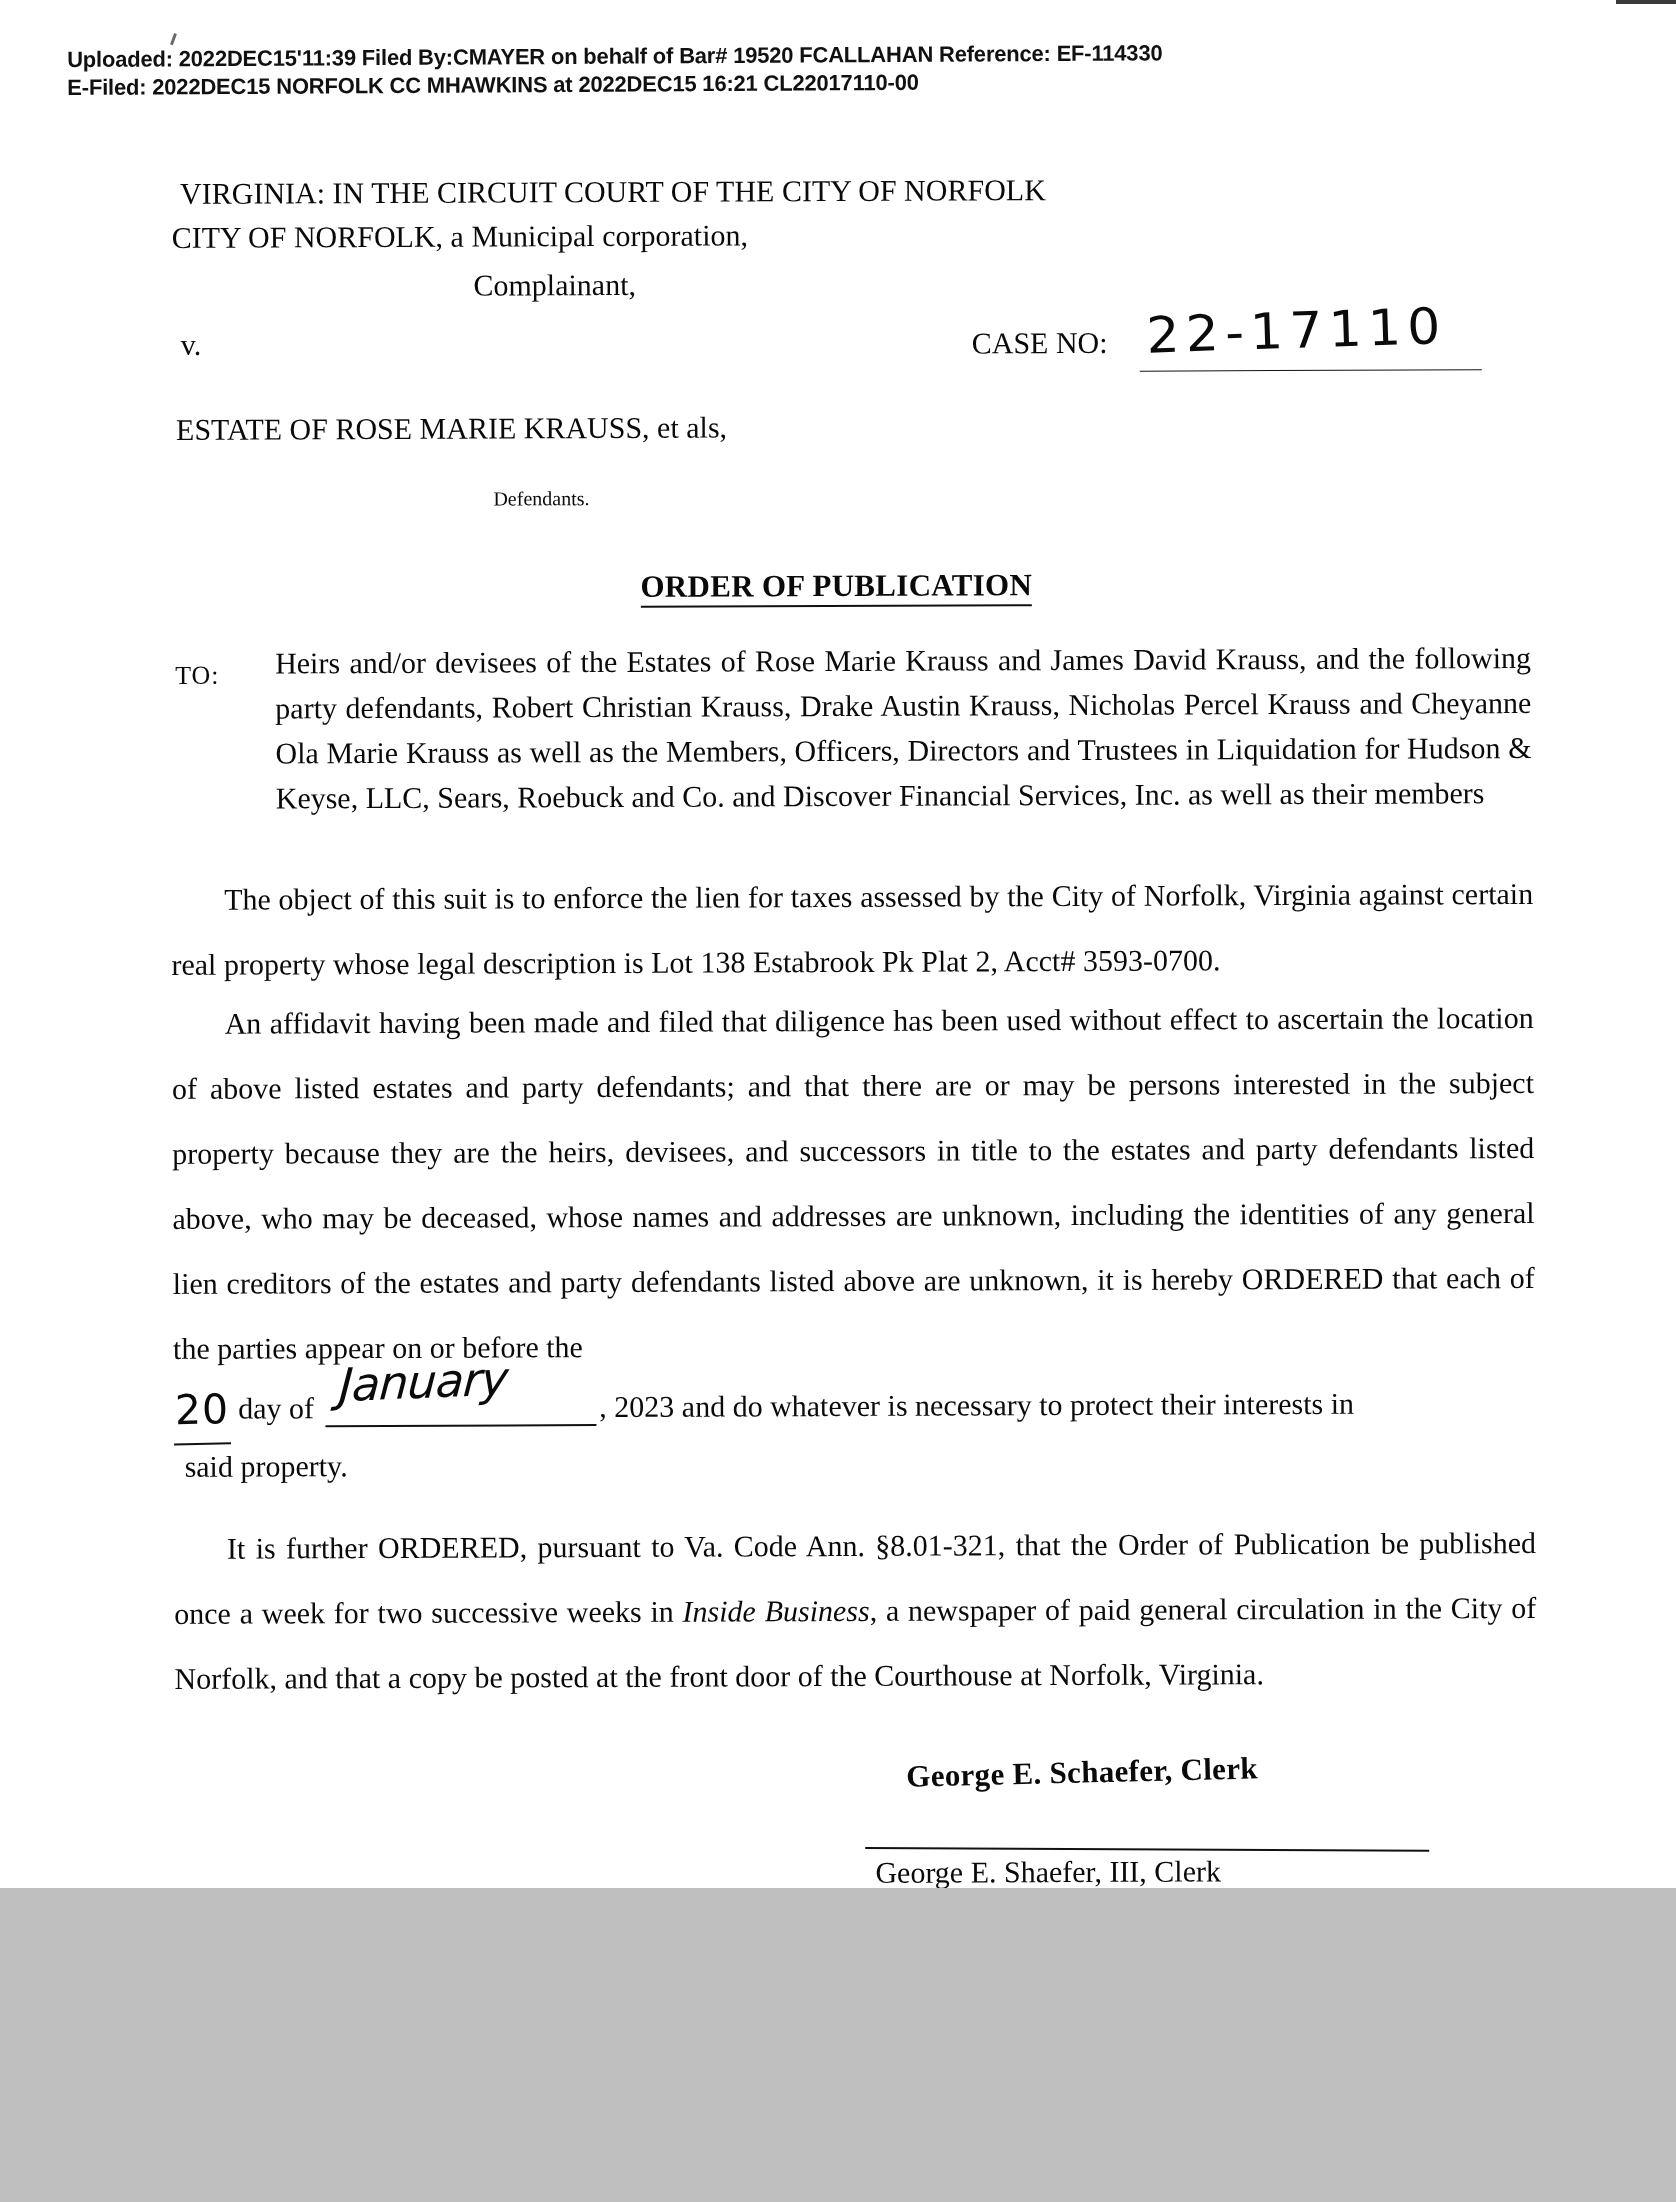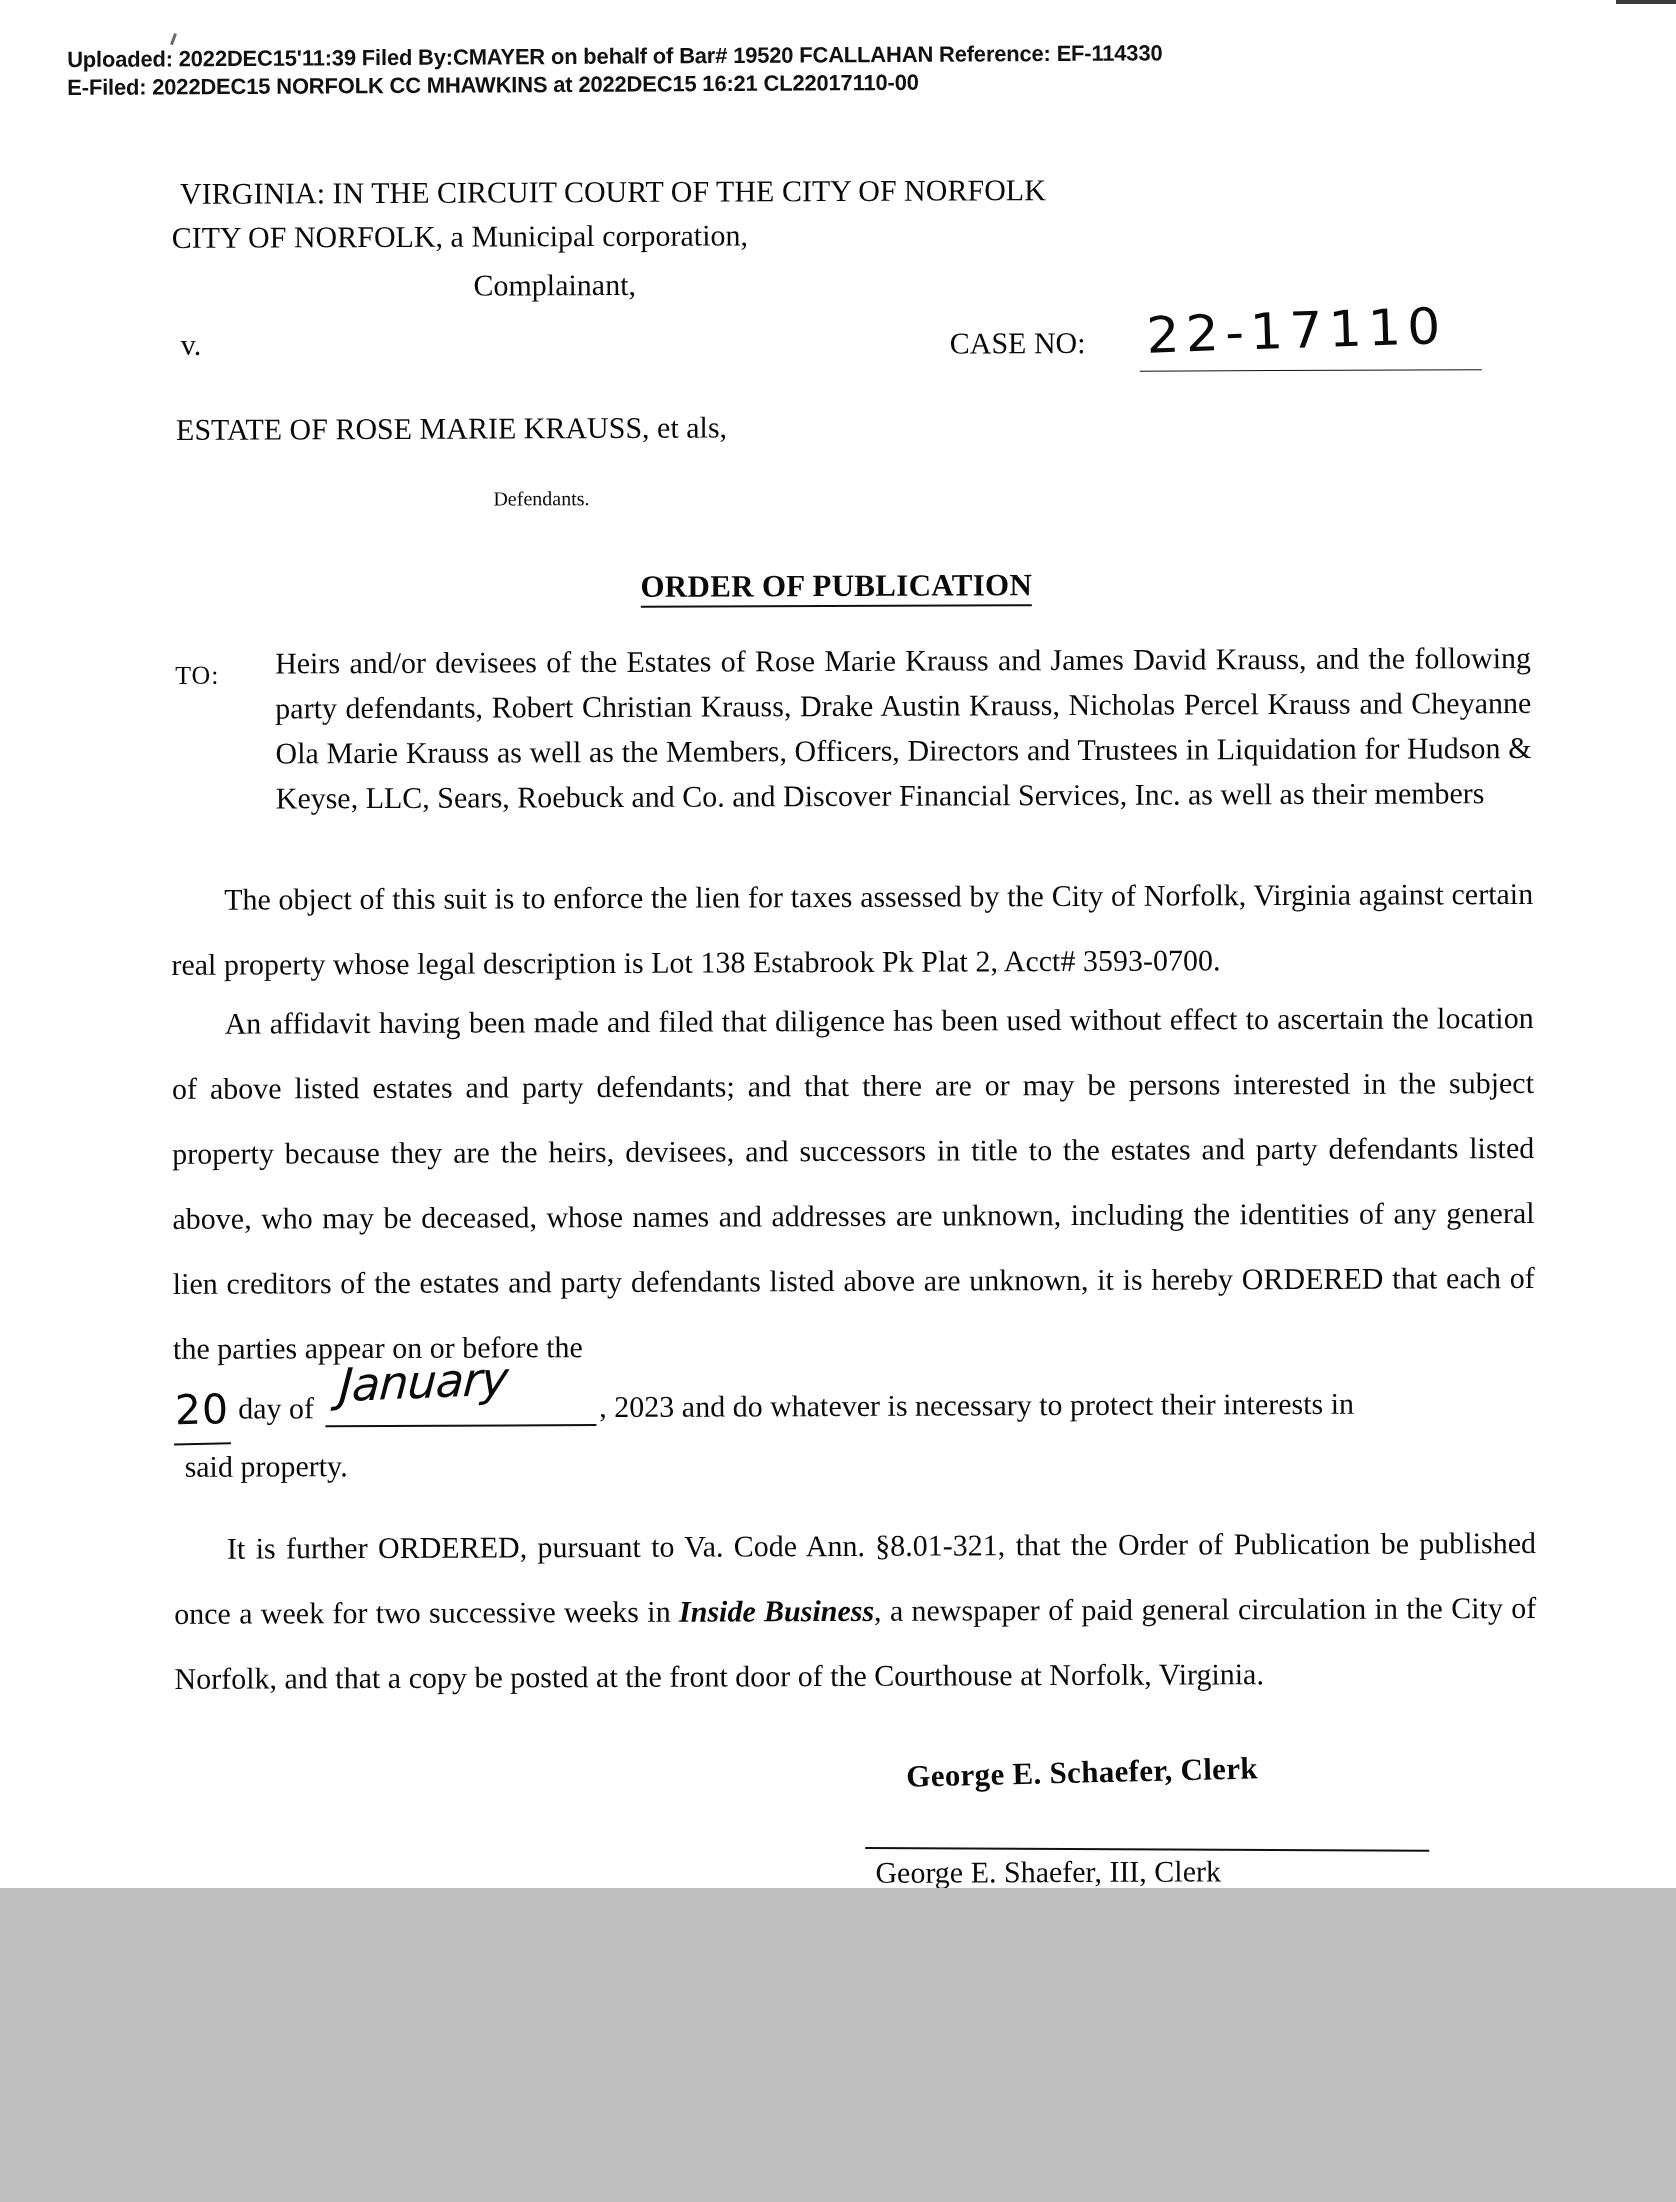--- a/index.html
+++ b/index.html
@@ -104,21 +104,21 @@
 
   .vs {
     position: absolute;
     left: 184px;
     top: 325px;
     font-size: 30px;
   }
 
   .caseno {
     position: absolute;
-    left: 953px;
+    left: 975px;
     top: 327px;
     font-size: 30px;
     white-space: nowrap;
   }
   .caseno-rule {
     position: absolute;
     left: 1143px;
     top: 372px;
     width: 342px;
     border-top: 1.7px solid #111;
@@ -190,21 +190,21 @@
     width: 1362px;
     font-size: 30px;
     line-height: 65px;
     text-align: justify;
     text-justify: inter-word;
     text-indent: 53px;
   }
   .p-object  { top: 864px; }
   .p-affidavit { top: 988px; }
   .p-ordered { top: 1513px; }
-  .para .bi { font-weight: 700; font-style: italic; margin-top: 20px; }
+  .para .bi { font-weight: 400; font-style: italic; margin-top: 20px; }
 
   
   .date-line {
     position: absolute;
     left: 172px;
     top: 1370px;
     width: 1362px;
     font-size: 30px;
     line-height: 65px;
     white-space: nowrap;

